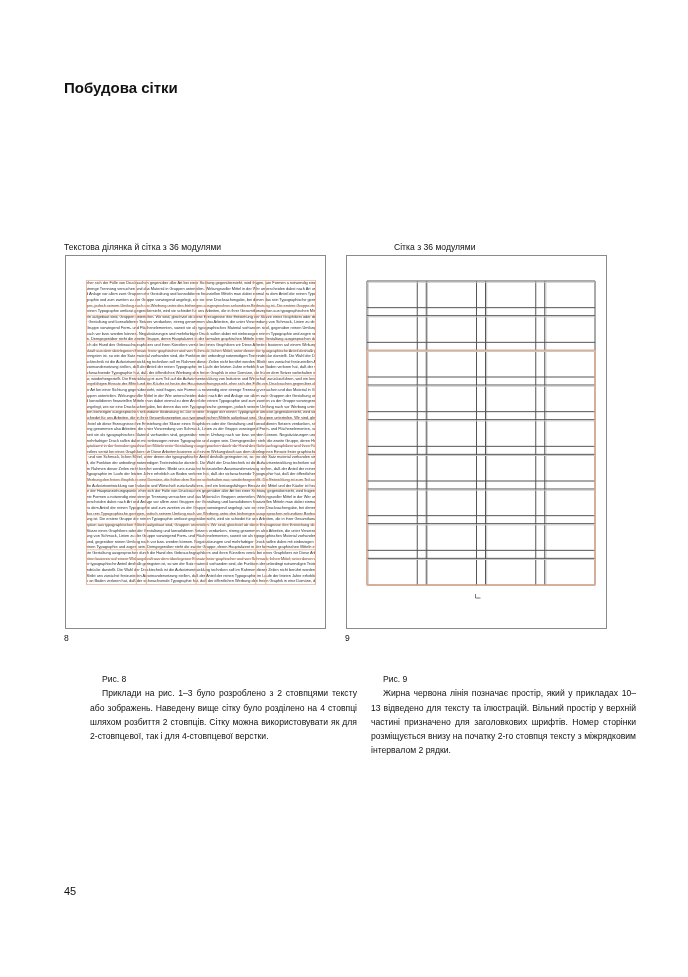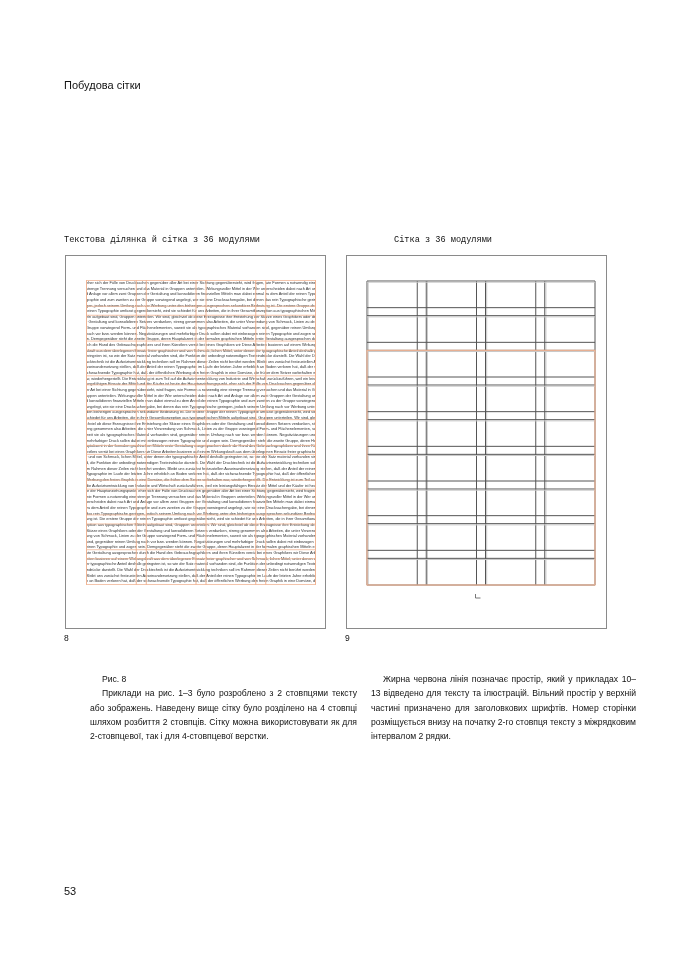--- a/index.html
+++ b/index.html
@@ -1,20 +1,20 @@
 <!DOCTYPE html>
 <html><head>
 <meta charset="utf-8">
 <style>
   html, body { margin: 0; padding: 0; background: #ffffff; }
   body { width: 688px; height: 977px; position: relative; overflow: hidden;
          font-family: "Liberation Sans", sans-serif; color: #111; }
   .abs { position: absolute; }
-  .page-title { left: 64px; top: 79px; font-size: 11px; }
-  .fig-title { top: 235px; font-size: 8.6px; font-family: Liberation Mono, monospace; }
+  .page-title { left: 64px; top: 79px; font-size: 15px; font-weight: bold; }
+  .fig-title { top: 242px; font-size: 8.6px; }
   .panel { top: 255px; width: 261px; height: 374px; border: 1px solid #8a8a8a; box-sizing: border-box; background: #fff; }
   .fig-num { top: 633px; font-size: 8.5px; }
   .caption { top: 672px; width: 267px; font-size: 8.6px; line-height: 14.3px; margin-left: 26px; }
   .caption .cap-label { padding-left: 12px; display: block; }
   .caption .cap-body { text-indent: 12px; text-align: justify; }
   .page-number { left: 64px; top: 885px; font-size: 11px; }
 
   
   .textblock { position: absolute; left: 20px; top: 24px; width: 230px; height: 305px; overflow: hidden; }
   .textblock .lines { position: absolute; left: 0; top: 0; width: 230px; font-size: 3.95px; line-height: 5.62px; color: #333; text-align: justify; letter-spacing: -0.05px; word-break: break-all; }
@@ -111,16 +111,17 @@
       <line x1="128.5" y1="342" x2="133.5" y2="342" stroke="#555555" stroke-width="0.8"></line>
     </svg>
 </div>
 <div class="abs fig-num" style="left:345px;">9</div>
 
 <div class="abs caption" style="left:64px;">
   <span class="cap-label">Рис. 8</span>
   <div class="cap-body">Приклади на рис. 1–3 було розроблено з 2 стовпцями тексту або зображень. Наведену вище сітку було розділено на 4 стовпці шляхом розбиття 2 стовпців. Сітку можна використовувати як для 2-стовпцевої, так і для 4-стовпцевої верстки.</div>
 </div>
 <div class="abs caption" style="left:345px; width:265px;">
+  <span class="cap-label">Рис. 9</span>
   <div class="cap-body">Жирна червона лінія позначає простір, який у прикладах 10–13 відведено для тексту та ілюстрацій. Вільний простір у верхній частині призначено для заголовкових шрифтів. Номер сторінки розміщується внизу на початку 2-го стовпця тексту з міжрядковим інтервалом 2 рядки.</div>
 </div>
 
-<div class="abs page-number">53</div>
+<div class="abs page-number">45</div>
 
 </body></html>

